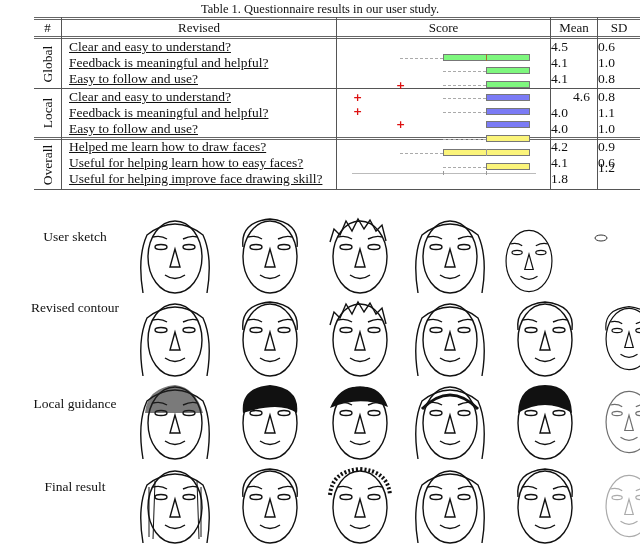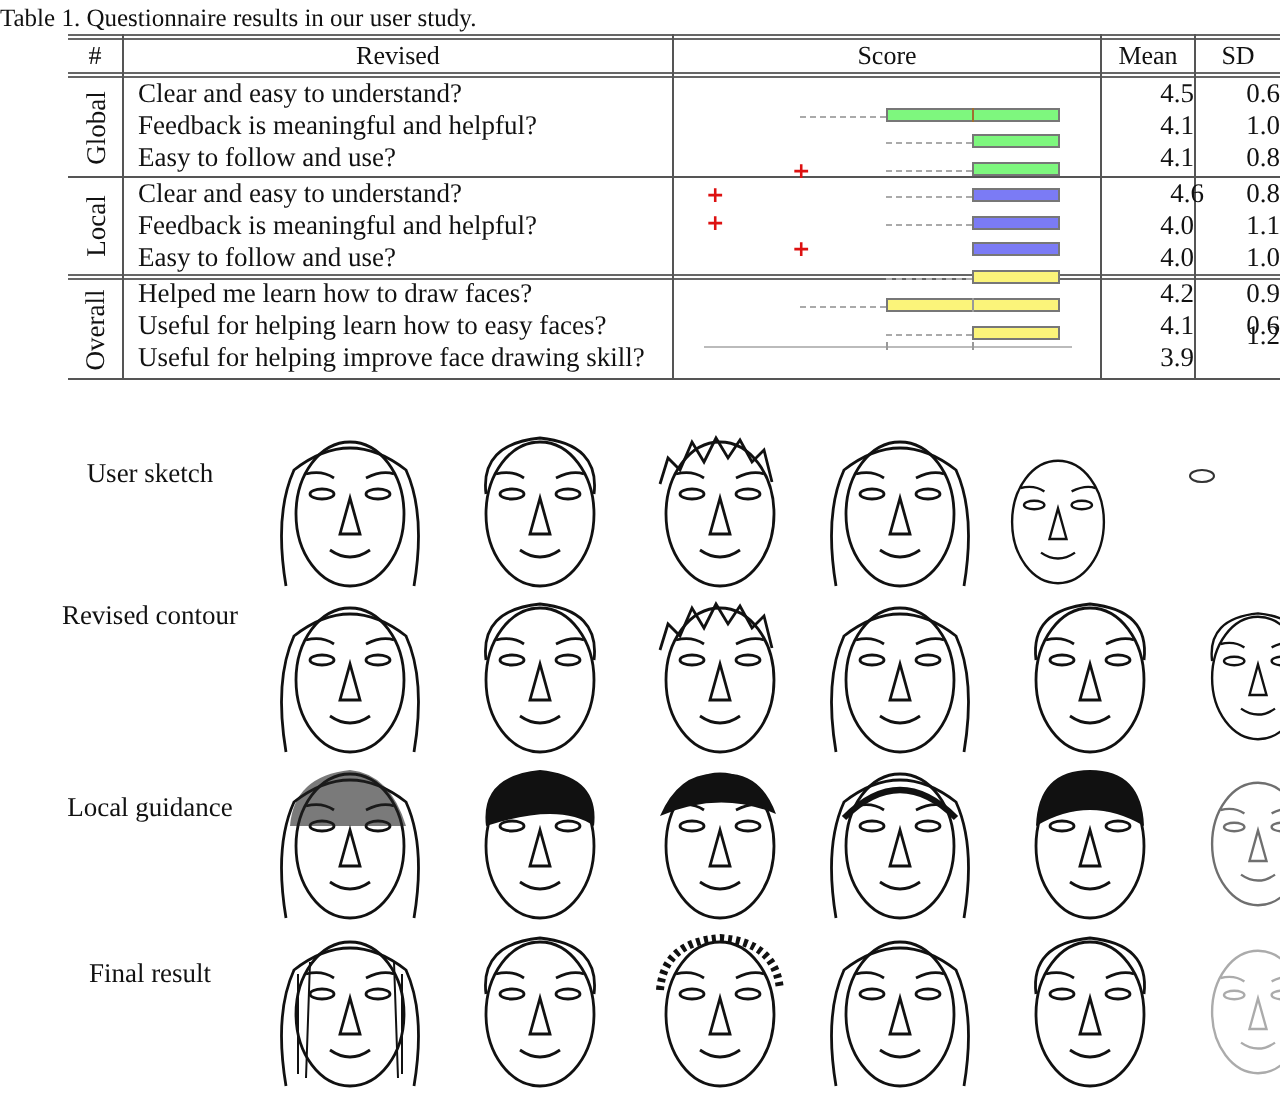--- a/index.html
+++ b/index.html
@@ -1,26 +1,26 @@
 <!DOCTYPE html>
 <html><head>
 <meta charset="utf-8">
 <style>
   * { box-sizing: border-box; margin: 0; padding: 0; }
   body { width: 640px; height: 553px; background: #fff; font-family: "Liberation Serif", "DejaVu Serif", serif; color: #111; position: relative; overflow: hidden; }
-  .caption { position: absolute; top: 2px; left: 0; width: 640px; text-align: left; font-size: 12.5px; }
+  .caption { position: absolute; top: 2px; left: 0; width: 640px; text-align: center; font-size: 12.5px; }
   .rule-top { position: absolute; left: 34px; top: 17px; width: 606px; height: 3px; border-top: 1px solid #666; border-bottom: 1px solid #666; }
   .hdr { position: absolute; top: 20px; height: 16px; font-size: 13px; text-align: center; line-height: 16px; }
   .vline { position: absolute; width: 1px; background: #555; }
   .hline { position: absolute; left: 34px; width: 606px; height: 1px; background: #555; }
   .hline2 { position: absolute; left: 34px; width: 606px; height: 3px; border-top: 1px solid #666; border-bottom: 1px solid #666; }
   .grp { position: absolute; left: 36px; width: 24px; display: flex; align-items: center; justify-content: center; }
   .grp span { transform: rotate(-90deg); white-space: nowrap; font-size: 13.5px; }
-  .q { position: absolute; left: 69px; font-size: 13.5px; height: 16px; line-height: 16px; white-space: nowrap; }
-  .num { position: absolute; font-size: 13.5px; height: 16px; line-height: 16px; text-align: right; }
+  .q { position: absolute; left: 69px; font-size: 13.5px; height: 16px; line-height: 16px; white-space: nowrap; text-decoration: underline; }
+  .num { position: absolute; font-size: 13.5px; height: 16px; line-height: 16px; text-align: left; }
   .box { position: absolute; height: 7px; border: 1px solid #777; }
   .med { position: absolute; width: 1px; height: 7px; background: #8a6; }
   .whisk { position: absolute; height: 0; border-top: 1px dashed #aaa; }
   .outlier { position: absolute; color: #d11; font-size: 11px; line-height: 10px; font-family: "DejaVu Sans", sans-serif; font-weight: bold; }
   .axis { position: absolute; left: 352px; top: 173px; width: 184px; height: 1px; background: #bbb; }
   .tick { position: absolute; top: 171px; width: 1px; height: 4px; background: #999; }
   .rowlabel { position: absolute; left: 0; width: 150px; text-align: center; font-size: 13.5px; }
   .face { position: absolute; }
   .bottom-cap { position: absolute; left: 0; top: 548px; width: 640px; font-size: 12px; color: #222; white-space: nowrap; overflow: hidden; height: 5px; }
 </style>
@@ -62,26 +62,26 @@
 <div class="q" style="top:89px">Clear and easy to understand?</div>
 <div class="q" style="top:105px">Feedback is meaningful and helpful?</div>
 <div class="q" style="top:121px">Easy to follow and use?</div>
 <div class="q" style="top:139px">Helped me learn how to draw faces?</div>
 <div class="q" style="top:155px">Useful for helping learn how to easy faces?</div>
 <div class="q" style="top:171px">Useful for helping improve face drawing skill?</div>
 
 <div class="num" style="left:551px;width:46px;top:39px">4.5</div>
 <div class="num" style="left:551px;width:46px;top:55px">4.1</div>
 <div class="num" style="left:551px;width:46px;top:71px">4.1</div>
-<div class="num" style="left:556px;width:46px;top:89px">4.6</div>
+<div class="num" style="left:573px;width:46px;top:89px">4.6</div>
 <div class="num" style="left:551px;width:46px;top:105px">4.0</div>
 <div class="num" style="left:551px;width:46px;top:121px">4.0</div>
 <div class="num" style="left:551px;width:46px;top:139px">4.2</div>
 <div class="num" style="left:551px;width:46px;top:155px">4.1</div>
-<div class="num" style="left:551px;width:46px;top:171px">3.9</div>
+<div class="num" style="left:551px;width:46px;top:171px">1.8</div>
 
 <div class="num" style="left:598px;width:42px;top:39px">0.6</div>
 <div class="num" style="left:598px;width:42px;top:55px">1.0</div>
 <div class="num" style="left:598px;width:42px;top:71px">0.8</div>
 <div class="num" style="left:598px;width:42px;top:89px">0.8</div>
 <div class="num" style="left:598px;width:42px;top:105px">1.1</div>
 <div class="num" style="left:598px;width:42px;top:121px">1.0</div>
 <div class="num" style="left:598px;width:42px;top:139px">0.9</div>
 <div class="num" style="left:598px;width:42px;top:155px">0.6</div>
 <div class="num" style="left:598px;width:42px;top:160px">1.2</div>

